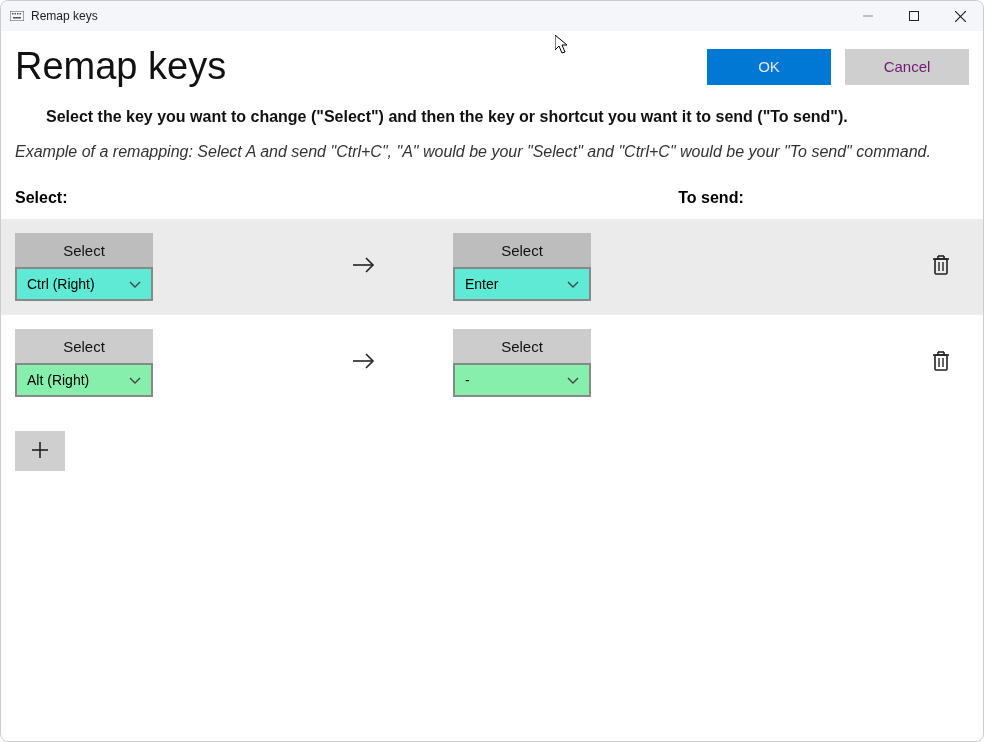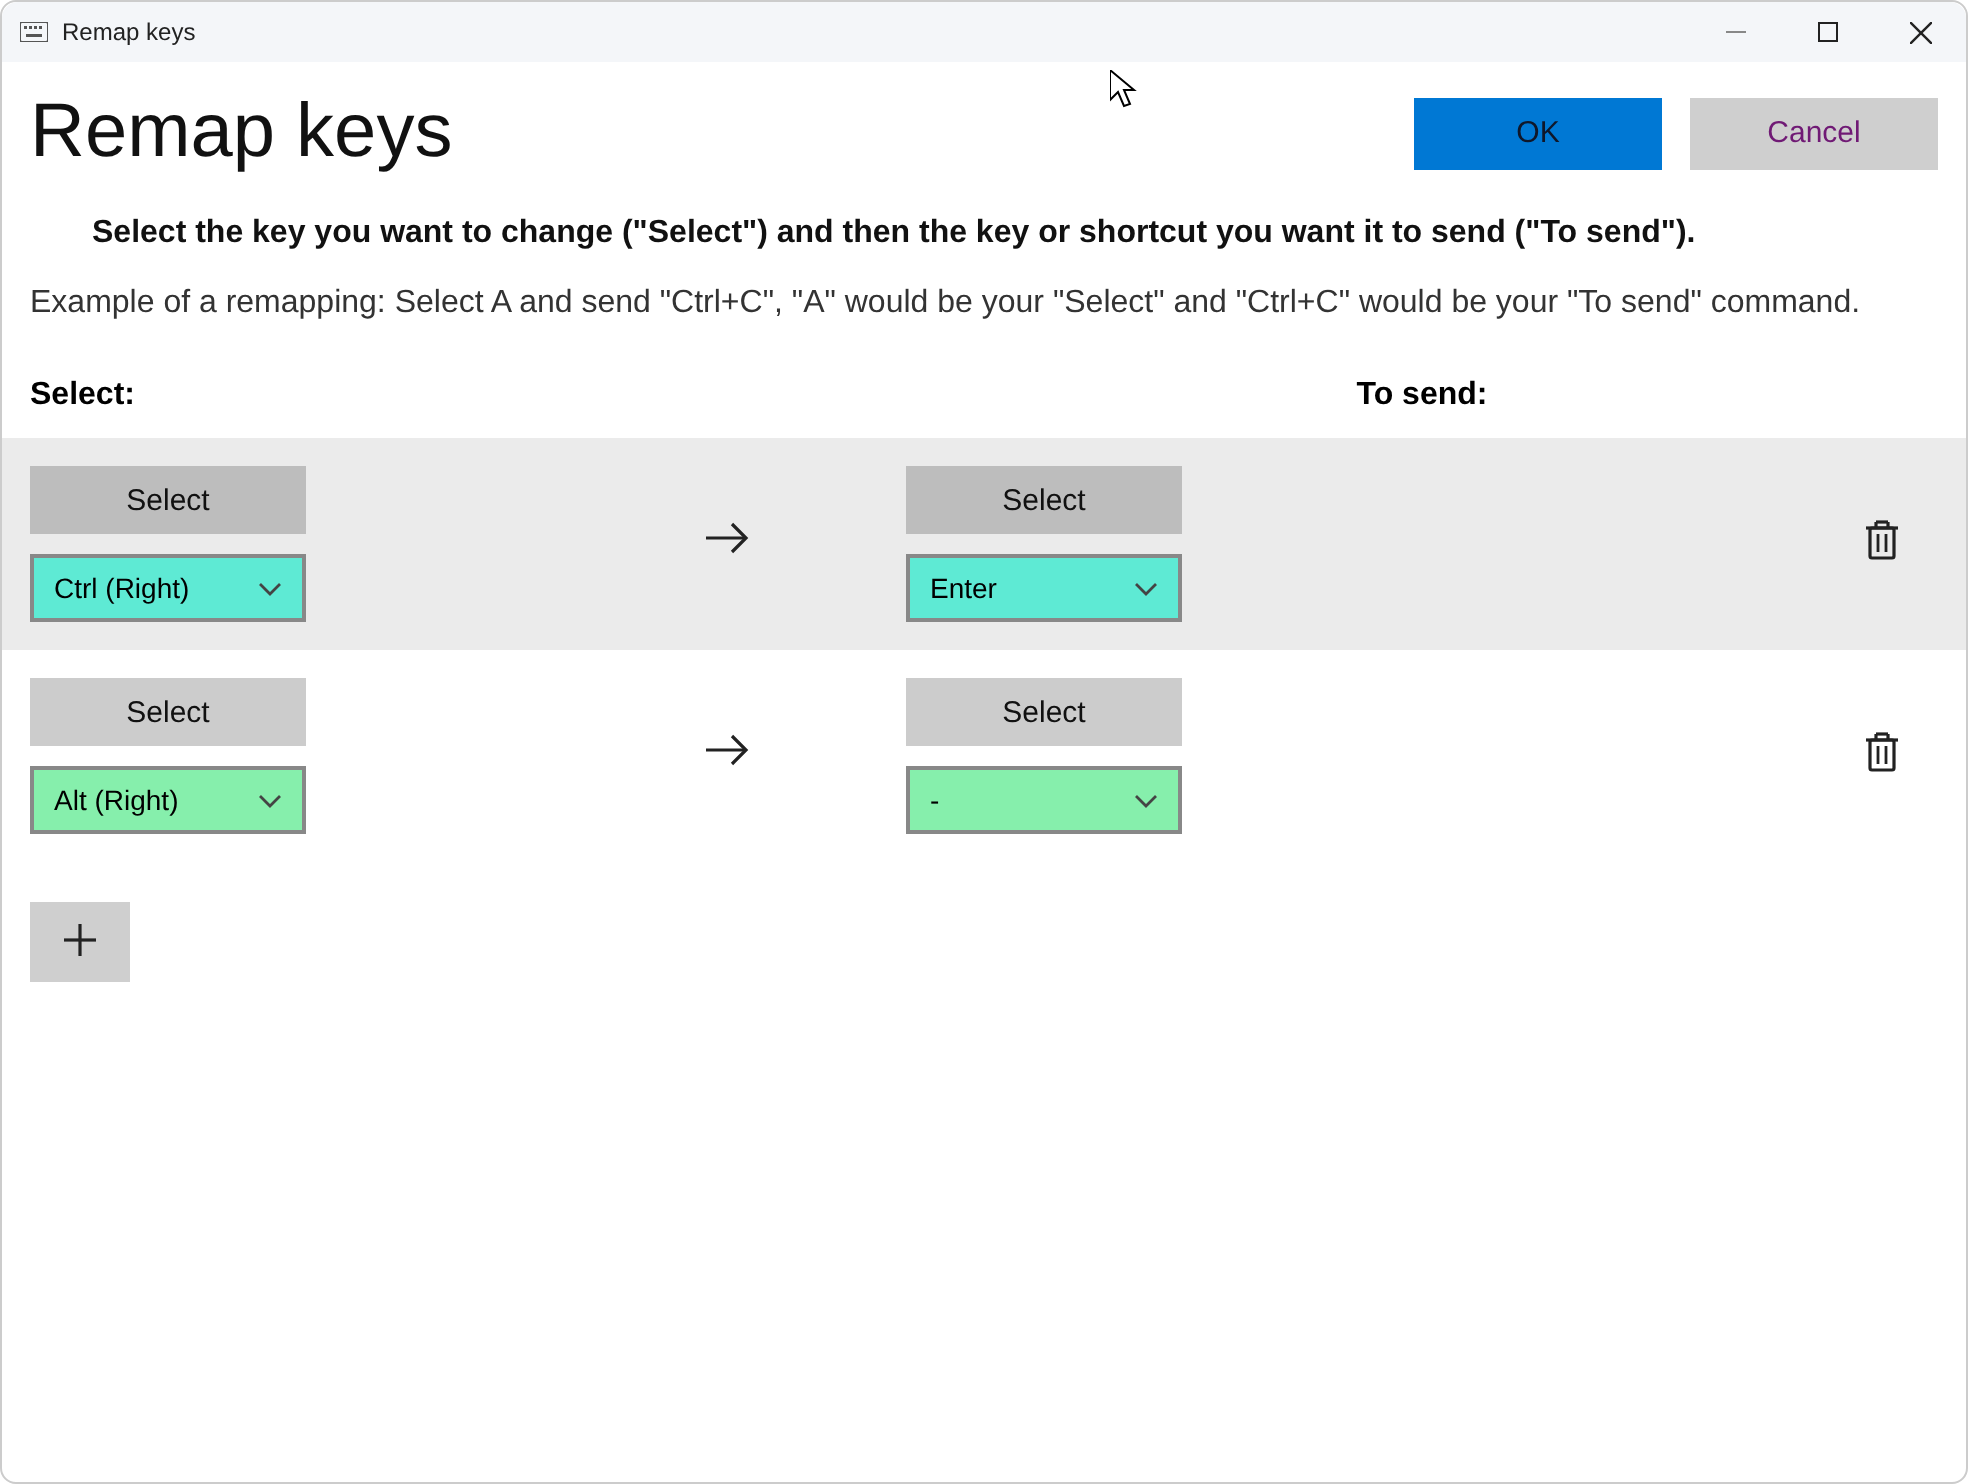--- a/index.html
+++ b/index.html
@@ -67,36 +67,37 @@
       height: 36px;
       min-width: 124px;
       border: none;
       font-size: 15px;
       cursor: pointer;
       margin-left: 14px;
       display: flex;
       align-items: center;
       justify-content: center;
     }
-    .btn-primary { background: #0078d4; color: #0f172a; }
+    .btn-primary { background: #0078d4; color: #e5e5e5; }
     .btn-secondary { background: #cfcfcf; color: #701a75; }
 
     
     .instructions {
       padding: 0 14px;
     }
     .instructions-bold {
       font-size: 16px;
       font-weight: 600;
       color: #111;
       margin-bottom: 14px;
       margin-left: 31px;
     }
     .instructions-example {
       font-size: 16px;
+      font-style: italic;
       color: #333;
       margin-bottom: 26px;
       line-height: 1.45;
     }
 
     
     .col-headers {
       display: flex;
       padding: 0 14px 12px 14px;
       font-size: 16px;
@@ -108,21 +109,20 @@
     
     .mapping-row {
       display: flex;
       align-items: center;
       padding: 14px 14px;
     }
     .mapping-row.alt { background: #ebebeb; }
     .map-col {
       display: flex;
       flex-direction: column;
-      gap: 10px;
     }
     .map-col.left { width: 260px; }
     .arrow-col {
       width: 178px;
       display: flex;
       align-items: center;
       justify-content: center;
     }
     .map-col.right { width: 260px; }
     .delete-col {

